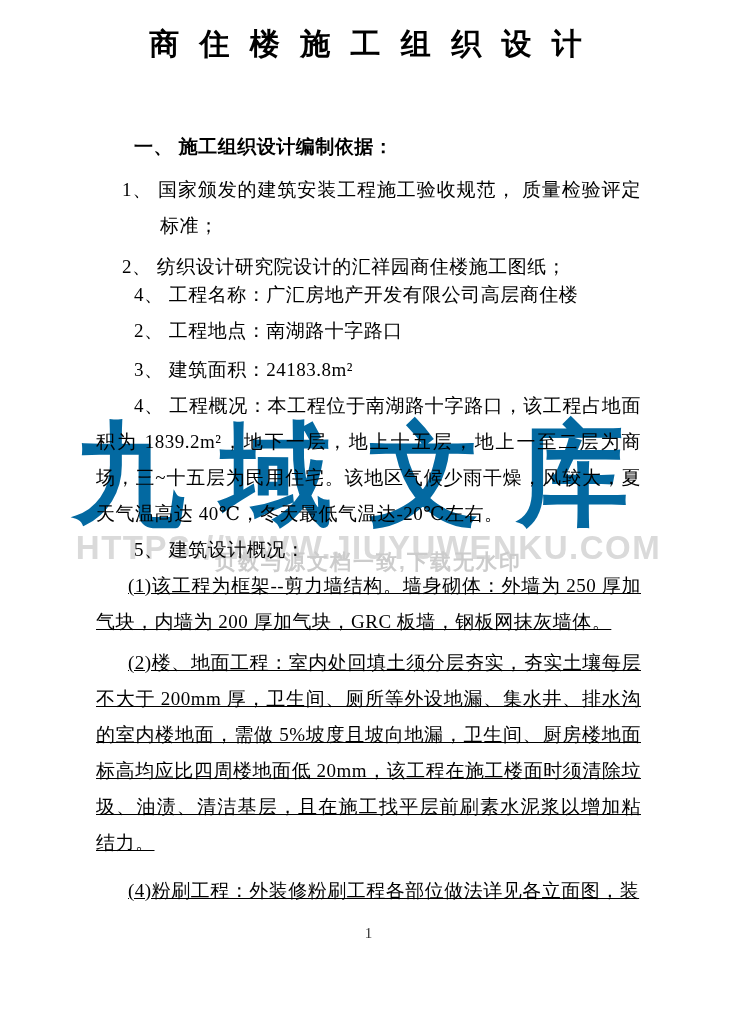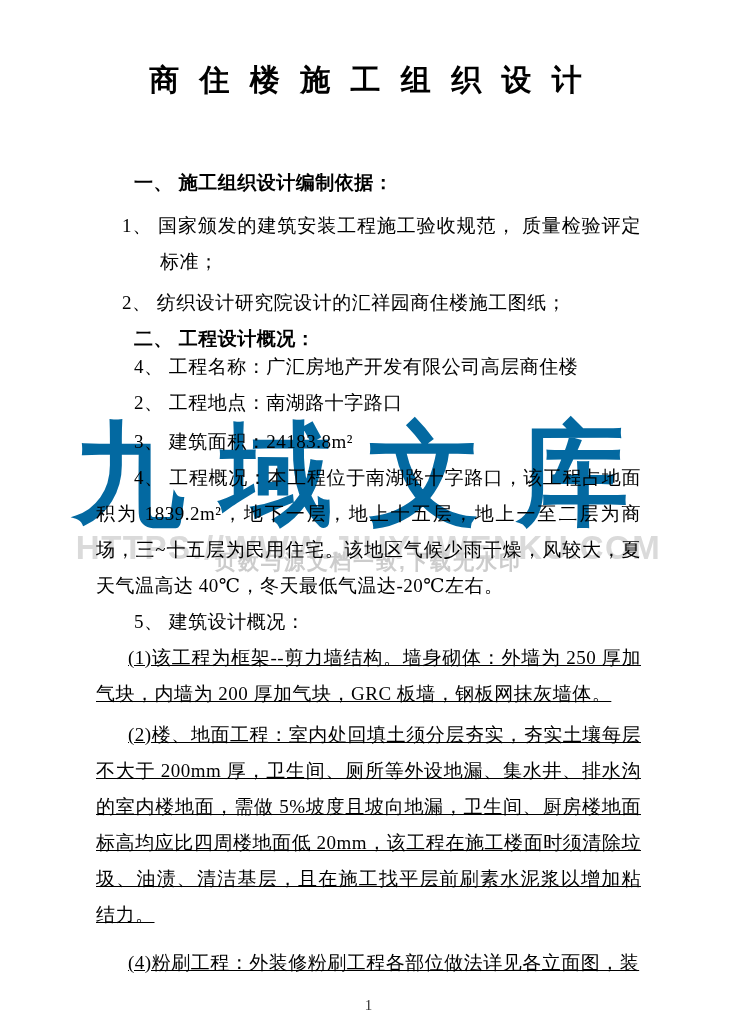--- a/index.html
+++ b/index.html
@@ -31,21 +31,21 @@
   .wm-tagline {
     position: absolute; top: 543px; left: 50%; transform: translateX(-50%);
     font-family: "Liberation Sans", "DejaVu Sans", sans-serif;
     font-weight: bold; font-size: 21px; line-height: 38px;
     letter-spacing: 2px; white-space: nowrap; color: #cccccc;
   }
 
   
   .content { position: relative; z-index: 1; padding: 0 96px; }
   .doc-title {
-    margin: 0; padding-top: 62px; height: 36px;
+    margin: 0; padding-top: 26px; height: 36px;
     text-align: center;
     font-family: "Liberation Sans", "DejaVu Sans", sans-serif;
     font-weight: bold; font-size: 30px; line-height: 36px;
     letter-spacing: 6px; white-space: nowrap;
   }
   p { margin: 0; font-size: 19px; line-height: 36px; letter-spacing: 0.5px; text-align: justify; }
   .heading {
     font-family: "Liberation Sans", "DejaVu Sans", sans-serif;
     font-weight: bold; text-indent: 38px;
   }
@@ -75,21 +75,20 @@
     <div class="wm-tagline">页数与源文档一致,下载无水印</div>
   </div>
 
   <div class="content">
     <h1 class="doc-title">商 住 楼 施 工 组 织 设 计</h1>
 
     <p class="heading h1gap">一、 施工组织设计编制依据：</p>
     <p class="item-hang">1、 国家颁发的建筑安装工程施工验收规范， 质量检验评定标准；</p>
     <p class="item">2、 纺织设计研究院设计的汇祥园商住楼施工图纸；</p>
 
-    <p class="heading">二、 工程设计概况：</p>
     <p class="item2 item2-a">4、 工程名称：广汇房地产开发有限公司高层商住楼</p>
     <p class="item2">2、 工程地点：南湖路十字路口</p>
     <p class="item2 item2-b">3、 建筑面积：24183.8m²</p>
     <p class="para">4、 工程概况：本工程位于南湖路十字路口，该工程占地面积为 1839.2m²，地下一层，地上十五层，地上一至二层为商场，三~十五层为民用住宅。该地区气候少雨干燥，风较大，夏天气温高达 40℃，冬天最低气温达-20℃左右。</p>
     <p class="item2">5、 建筑设计概况：</p>
     <p class="para2">(1)该工程为框架--剪力墙结构。墙身砌体：外墙为 250 厚加气块，内墙为 200 厚加气块，GRC 板墙，钢板网抹灰墙体。</p>
     <p class="para2 para2-b">(2)楼、地面工程：室内处回填土须分层夯实，夯实土壤每层不大于 200mm 厚，卫生间、厕所等外设地漏、集水井、排水沟的室内楼地面，需做 5%坡度且坡向地漏，卫生间、厨房楼地面标高均应比四周楼地面低 20mm，该工程在施工楼面时须清除垃圾、油渍、清洁基层，且在施工找平层前刷素水泥浆以增加粘结力。</p>
     <p class="para2 para2-c">(4)粉刷工程：外装修粉刷工程各部位做法详见各立面图，装</p>
 
     <p class="page-number">1</p>

